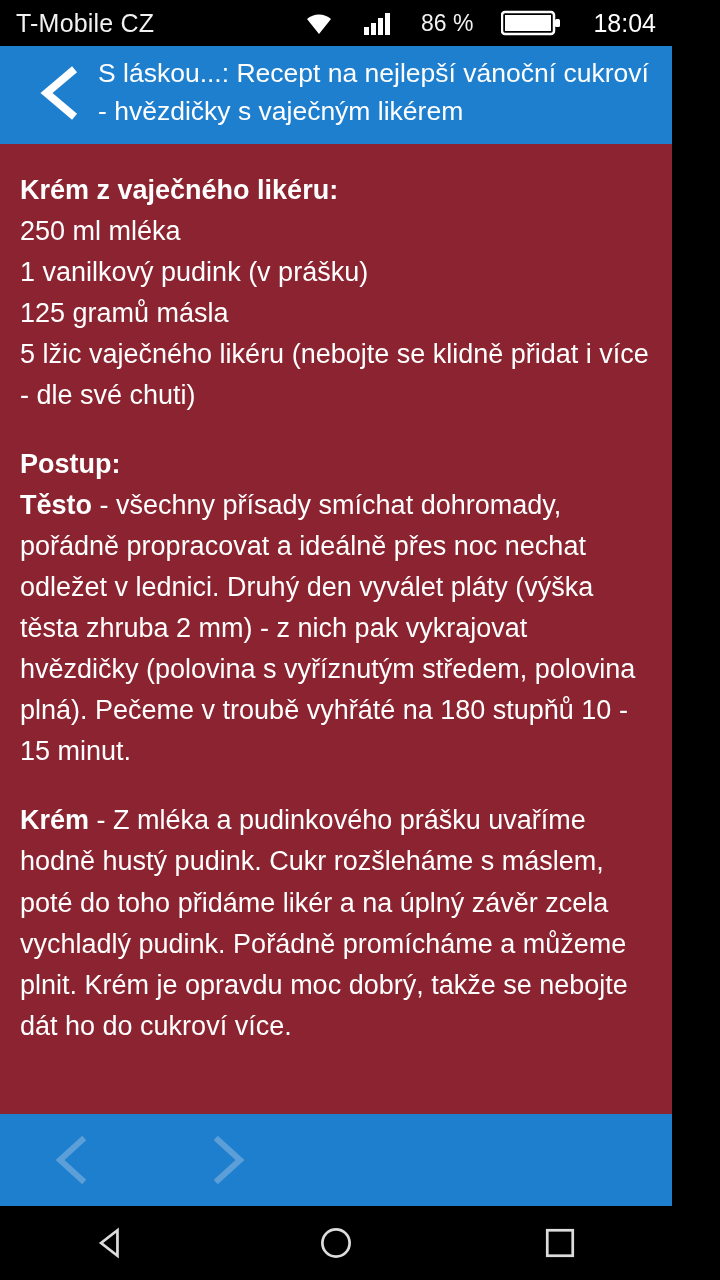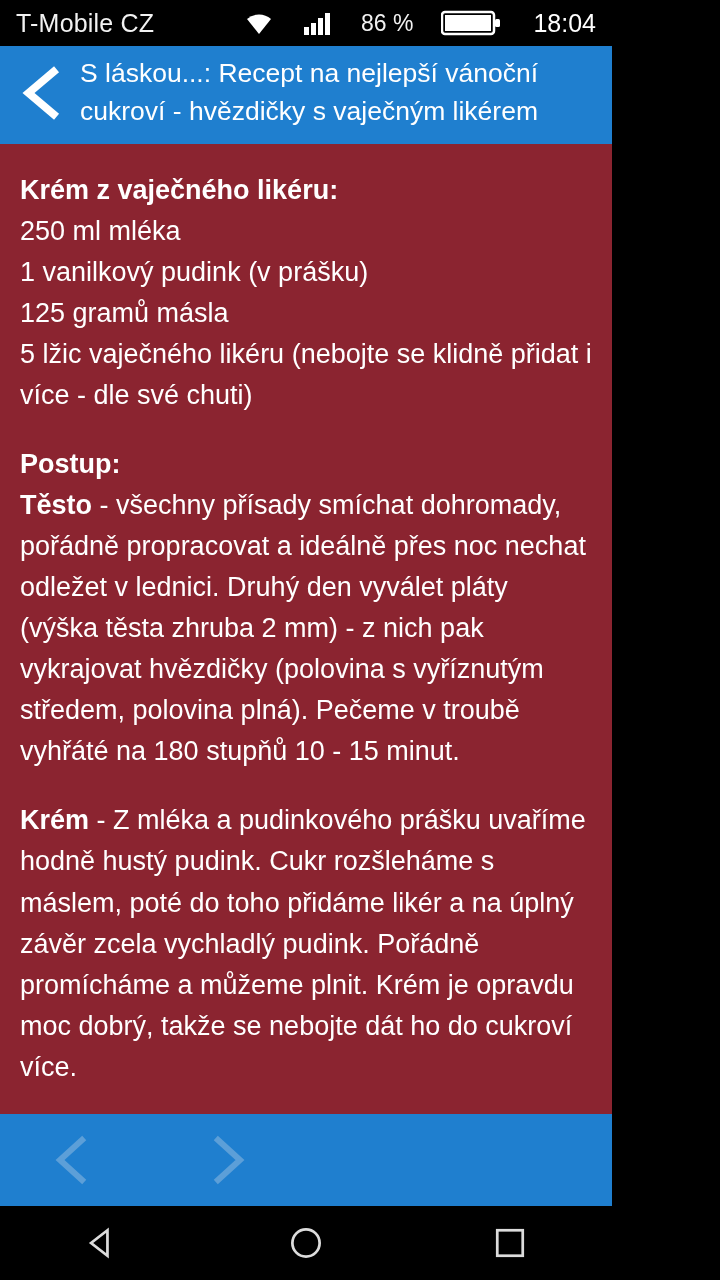--- a/index.html
+++ b/index.html
@@ -3,21 +3,21 @@
 <meta charset="utf-8">
 <style>
   * { box-sizing: border-box; margin: 0; padding: 0; }
   html, body {
     width: 720px; height: 1280px;
     background: #000;
     font-family: "Liberation Sans", sans-serif;
     overflow: hidden;
   }
   .phone {
-    width: 612px; height: 1280px;
+    width: 672px; height: 1280px;
     display: flex; flex-direction: column;
     position: relative;
   }
 
   
   .statusbar {
     height: 46px;
     background: #000;
     color: #fff;
     display: flex;
@@ -41,21 +41,21 @@
   .battery-pct { font-size: 23px; color: #f2f2f2; }
   .battery-icon { width: 60px; height: 28px; display: block; }
   .clock { font-size: 25px; color: #fff; margin-left: 4px; }
 
   
   .appbar {
     background: #1f7fcf;
     min-height: 98px;
     display: flex;
     align-items: center;
-    padding: 6px 14px 10px 10px;
+    padding: 6px 14px 10px 28px;
     flex: 0 0 auto;
   }
   .back-btn {
     width: 64px; height: 64px;
     flex: 0 0 auto;
     display: flex; align-items: center; justify-content: center;
     margin-right: 6px;
   }
   .back-btn svg { display: block; }
   .appbar-title {

